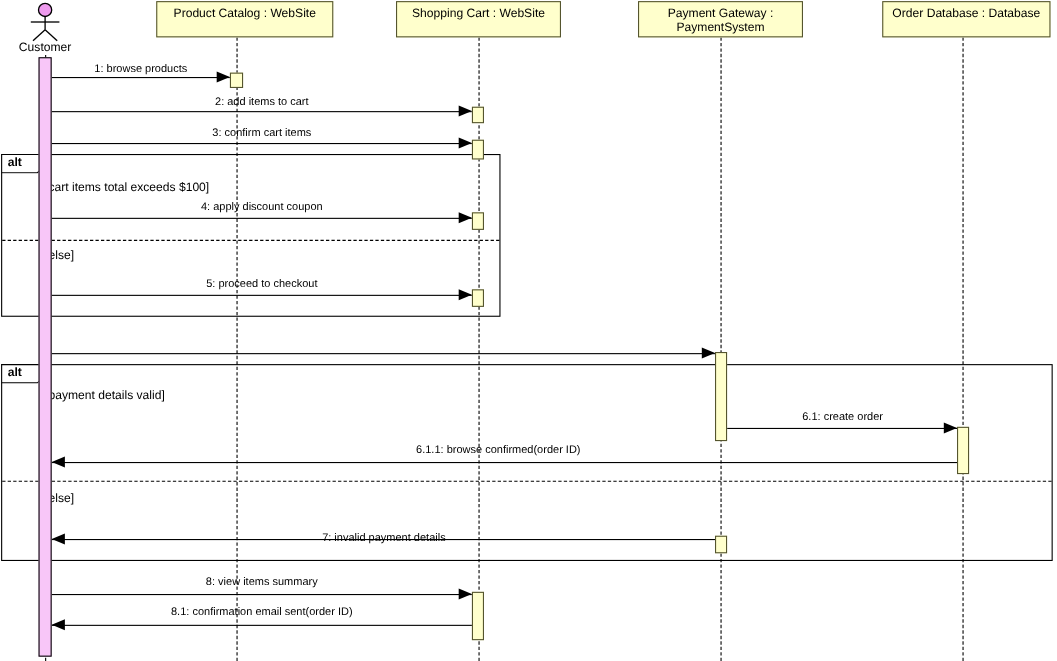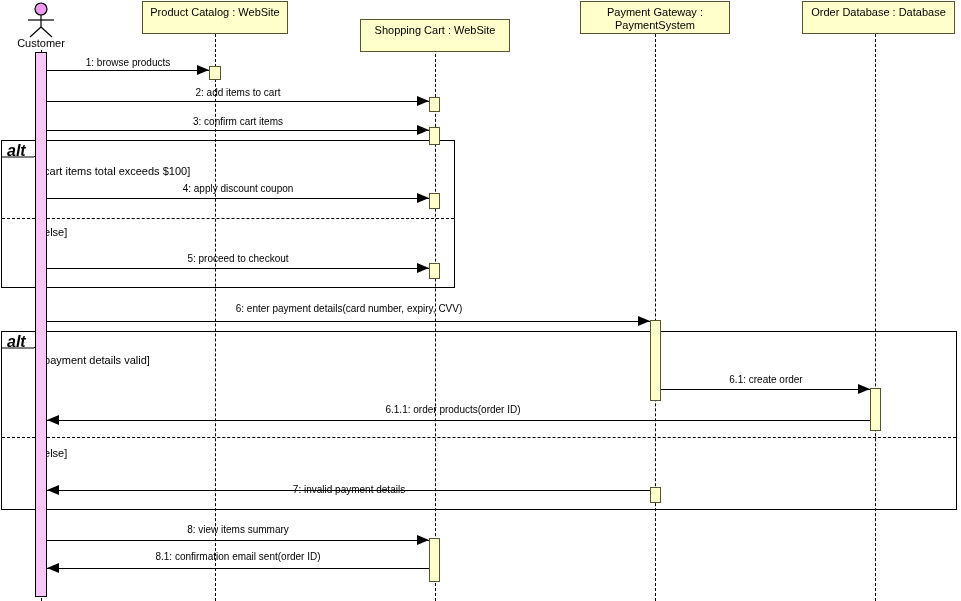--- a/index.html
+++ b/index.html
@@ -17,21 +17,21 @@
                  font-size:11px; color:#000; white-space:nowrap; z-index:2; }
 
   .customer-bar { position:absolute; left:35px; top:52px; width:12px; height:545px;
                   background:#F8C6F8; border:1px solid #000; z-index:4; }
 
   .activation { position:absolute; background:#FFFFCC; border:1px solid #55552e; z-index:3; }
 
   .frag { position:absolute; border:1px solid #000; z-index:1; }
   .frag-divider { position:absolute; left:0; width:100%; border-top:1px dashed #000; }
   .frag-tag { position:absolute; left:-1px; top:-1px; }
-  .frag-op { position:absolute; left:5px; top:1px; font-size:16px; font-weight:bold; color:#000;font-style:italic; }
+  .frag-op { position:absolute; left:5px; top:1px; font-size:11px; font-weight:bold; color:#000; }
   .guard { position:absolute; font-size:11px; color:#000; white-space:nowrap; z-index:1; }
 
   .msg-label { position:absolute; transform:translateX(-50%); font-size:10px; color:#000;
                white-space:nowrap; z-index:2; }
   .msg-line { position:absolute; height:0; border-top:1px solid #000; z-index:2; }
   .ah { position:absolute; width:0; height:0; top:-6px;
         border-top:5.5px solid transparent; border-bottom:5.5px solid transparent; }
   .ah-right { right:0; border-left:12px solid #000; }
   .ah-left  { left:0;  border-right:12px solid #000; }
 </style>
@@ -50,25 +50,25 @@
     <svg width="40" height="38" viewBox="0 0 40 38">
       <circle cx="20" cy="8" r="6" fill="#EE9AEE" stroke="#000" stroke-width="1.2"></circle>
       <line x1="20" y1="14" x2="20" y2="26" stroke="#000" stroke-width="1.2"></line>
       <line x1="7" y1="19" x2="33" y2="19" stroke="#000" stroke-width="1.2"></line>
       <line x1="20" y1="26" x2="9" y2="36" stroke="#000" stroke-width="1.2"></line>
       <line x1="20" y1="26" x2="31" y2="36" stroke="#000" stroke-width="1.2"></line>
     </svg>
   </div>
   <div class="actor-label">Customer</div>
 
-  <div class="head" style="left:142px; width:146px;">
+  <div class="head" style="left:142px; width:161px;">
     <div>Product Catalog : WebSite</div>
     <div></div>
   </div>
-  <div class="head" style="left:360px; width:150px;margin-top:18px;">
+  <div class="head" style="left:360px; width:150px;">
     <div>Shopping Cart : WebSite</div>
     <div></div>
   </div>
   <div class="head" style="left:802px; width:153px;">
     <div>Order Database : Database</div>
     <div></div>
   </div>
   <div class="head" style="left:580px; width:150px;">
     <div>Payment Gateway :</div>
     <div>PaymentSystem</div>
@@ -112,31 +112,30 @@
   <div class="msg-label" style="left:238px; top:183px;">4: apply discount coupon</div>
   <div class="msg-line" style="left:47px; top:198px; width:382px;">
       <i class="ah ah-right"></i>
     </div>
 
   <div class="msg-label" style="left:238px; top:253px;">5: proceed to checkout</div>
   <div class="msg-line" style="left:47px; top:268px; width:382px;">
       <i class="ah ah-right"></i>
     </div>
 
-  <div class="msg-label" style="left:349px; top:303px;">6: enter payment details(card number, expiry, CVV)</div>
   <div class="msg-line" style="left:47px; top:321px; width:603px;">
       <i class="ah ah-right"></i>
     </div>
 
   <div class="msg-label" style="left:766px; top:374px;">6.1: create order</div>
   <div class="msg-line" style="left:661px; top:389px; width:209px;">
       <i class="ah ah-right"></i>
     </div>
 
-  <div class="msg-label" style="left:453px; top:404px;">6.1.1: order products(order ID)</div>
+  <div class="msg-label" style="left:453px; top:404px;">6.1.1: browse confirmed(order ID)</div>
   <div class="msg-line" style="left:47px; top:420px; width:824px;">
       <i class="ah ah-left"></i>
     </div>
 
   <div class="msg-label" style="left:349px; top:474px;margin-top:10px;">7: invalid payment details</div>
   <div class="msg-line" style="left:47px; top:490px; width:603px;">
       <i class="ah ah-left"></i>
     </div>
 
   <div class="msg-label" style="left:238px; top:524px;">8: view items summary</div>

